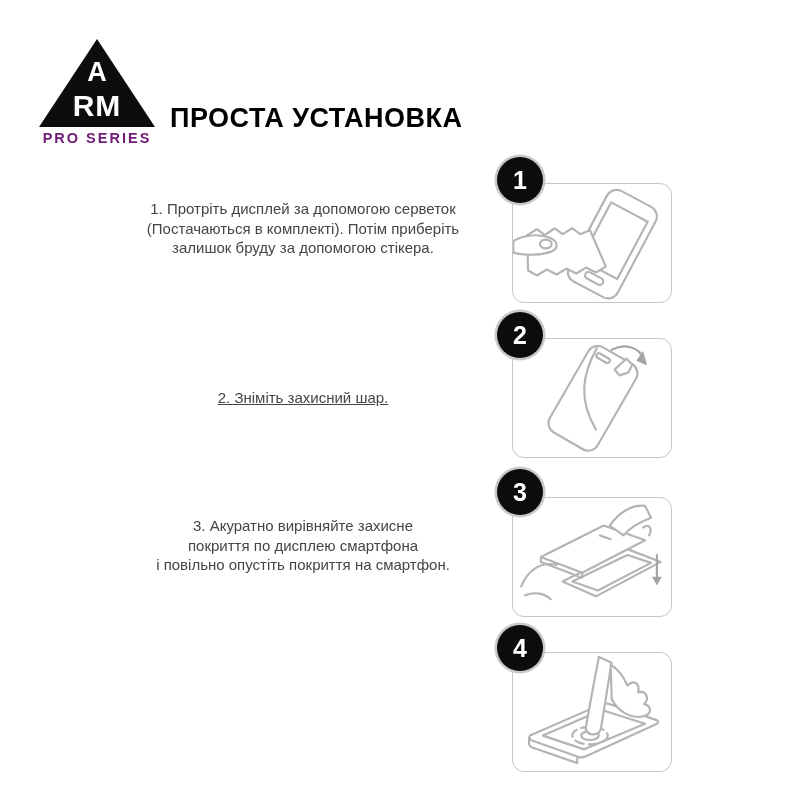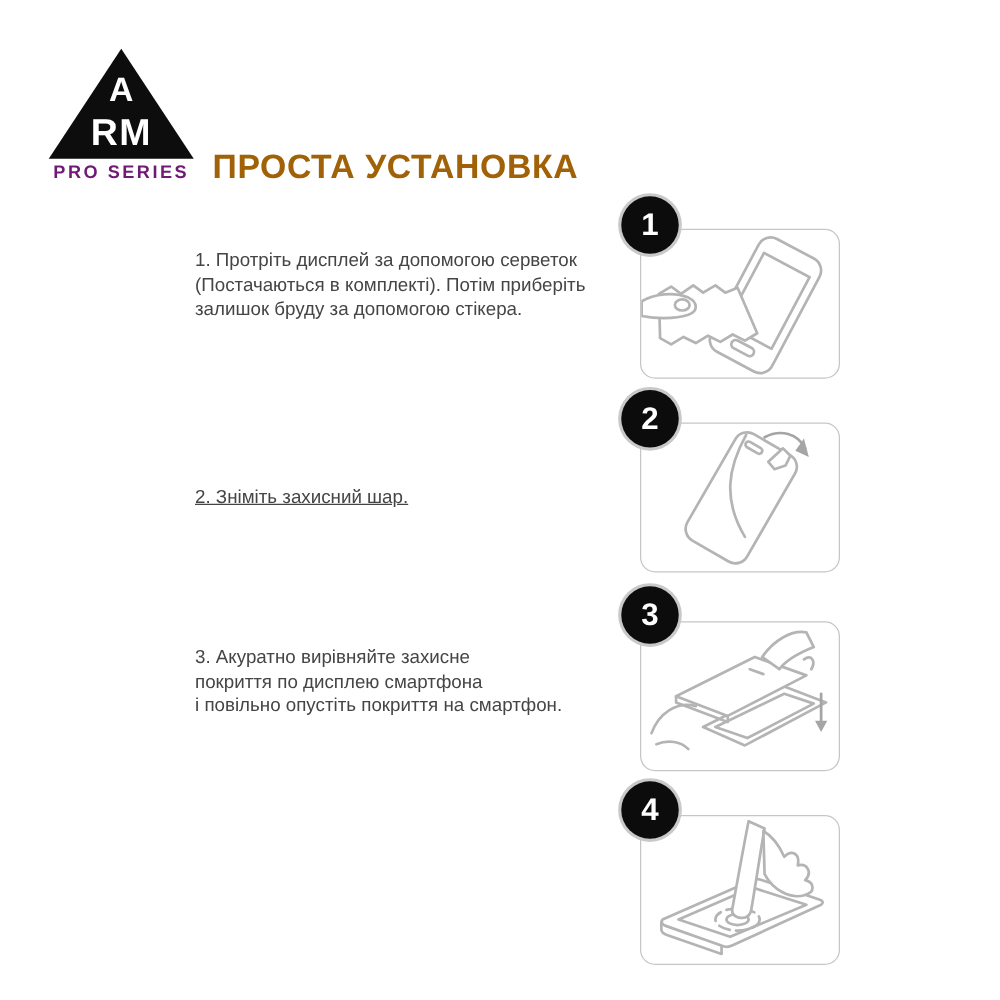--- a/index.html
+++ b/index.html
@@ -22,37 +22,38 @@
     font-weight: bold;
     letter-spacing: 2px;
     color: #701a75;
     white-space: nowrap;
   }
 
   
   .page-title {
     position: absolute;
     left: 170px;
-    top: 100px;
+    top: 85px;
     font-size: 27px;
     font-weight: 800;
     letter-spacing: 0.5px;
-    color: #a16207;
+    color: #000000;
     white-space: nowrap;
   }
 
   
   .step-text {
     position: absolute;
-    left: 156px;
+    left: 123px;
     width: 360px;
     font-size: 15px;
     line-height: 19.5px;
     color: #454545;
     white-space: pre-line;
+    text-align: center;
   }
   .step-text-1 { top: 199px; }
   .step-text-2 { top: 388px; text-decoration: underline; }
   .step-text-3 { top: 516px; }
   .step-text-4 { top: 676px; }
 
   
   .panel {
     position: absolute;
     left: 512px;

